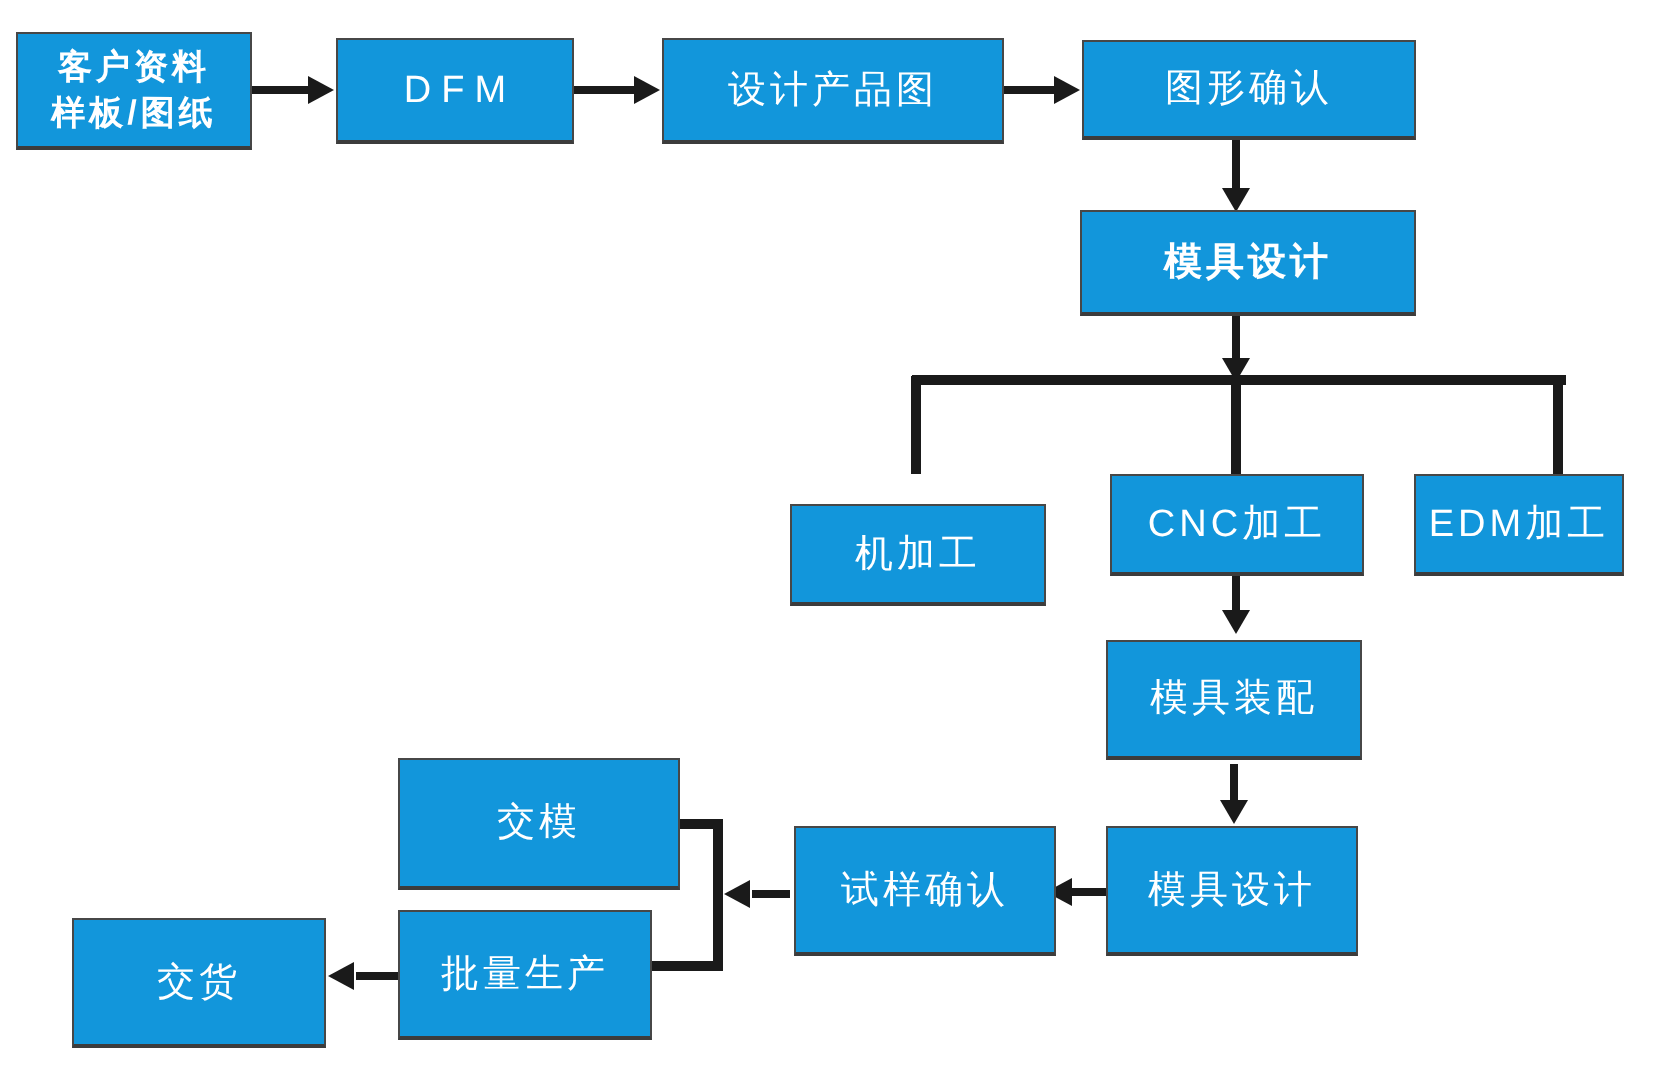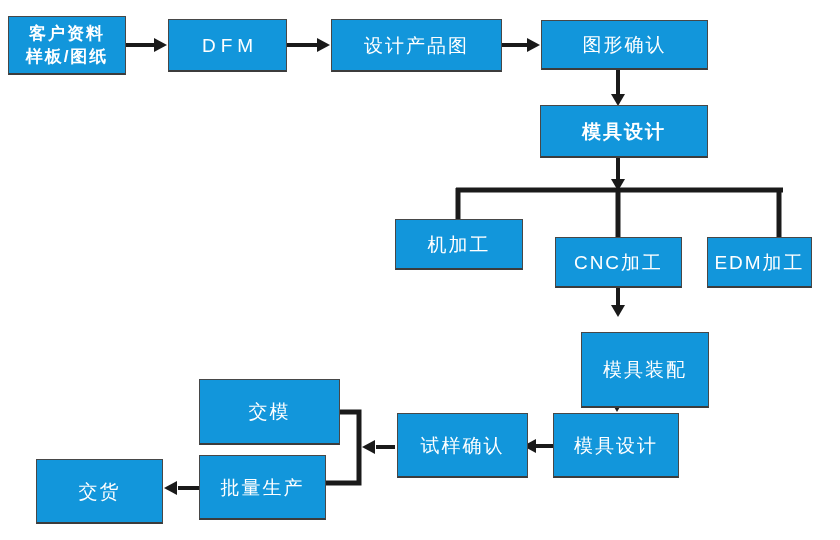--- a/index.html
+++ b/index.html
@@ -108,23 +108,23 @@
       <polygon points="164,488 177,481 177,495" stroke="none"></polygon>
     </g>
   </svg>
 
   <div class="node small" style="left:8px;   top:16px;  width:118px; height:59px;">客户资料
 样板/图纸</div>
   <div class="node latin" style="left:168px; top:19px;  width:119px; height:53px;">DFM</div>
   <div class="node" style="left:331px; top:19px;  width:171px; height:53px;text-align:right;">设计产品图</div>
   <div class="node" style="left:541px; top:20px;  width:167px; height:50px;">图形确认</div>
   <div class="node" style="left:540px; top:105px; width:168px; height:53px;font-weight:bold;">模具设计</div>
-  <div class="node" style="left:395px; top:219px; width:128px; height:51px;">机加工</div>
+  <div class="node" style="left:395px; top:252px; width:128px; height:51px;">机加工</div>
   <div class="node" style="left:555px; top:237px; width:127px; height:51px;">CNC加工</div>
   <div class="node" style="left:707px; top:237px; width:105px; height:51px;">EDM加工</div>
-  <div class="node" style="left:553px; top:332px; width:128px; height:76px;margin-left:28px;">模具装配</div>
+  <div class="node" style="left:553px; top:320px; width:128px; height:60px;">模具装配</div>
   <div class="node" style="left:553px; top:413px; width:126px; height:65px;">模具设计</div>
   <div class="node" style="left:397px; top:413px; width:131px; height:65px;">试样确认</div>
   <div class="node" style="left:199px; top:379px; width:141px; height:66px;">交模</div>
   <div class="node" style="left:199px; top:455px; width:127px; height:65px;">批量生产</div>
   <div class="node" style="left:36px;  top:459px; width:127px; height:65px;">交货</div>
 
 </div>
 
 </body></html>

